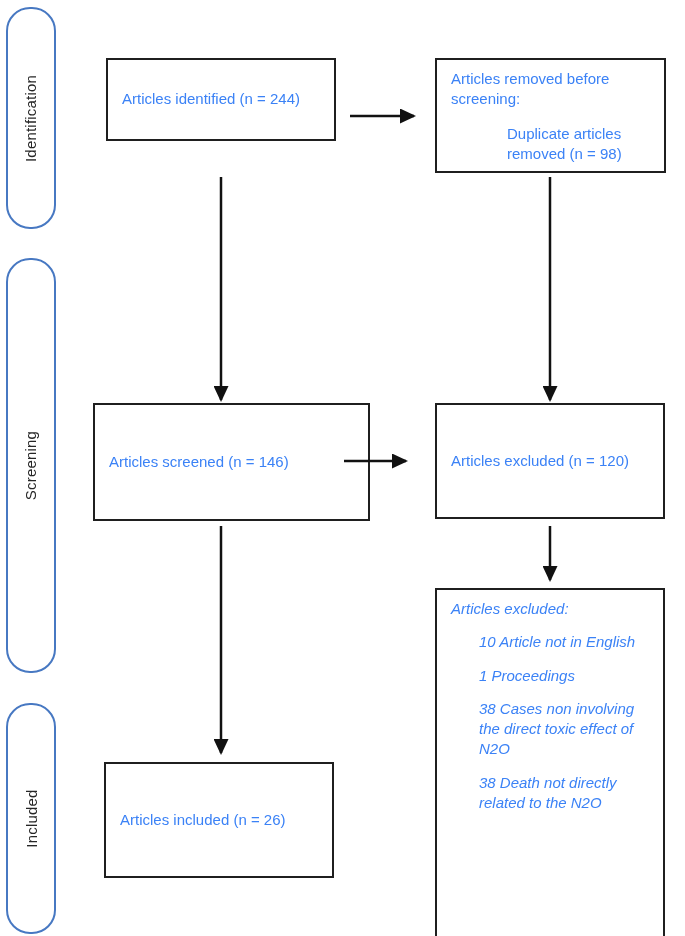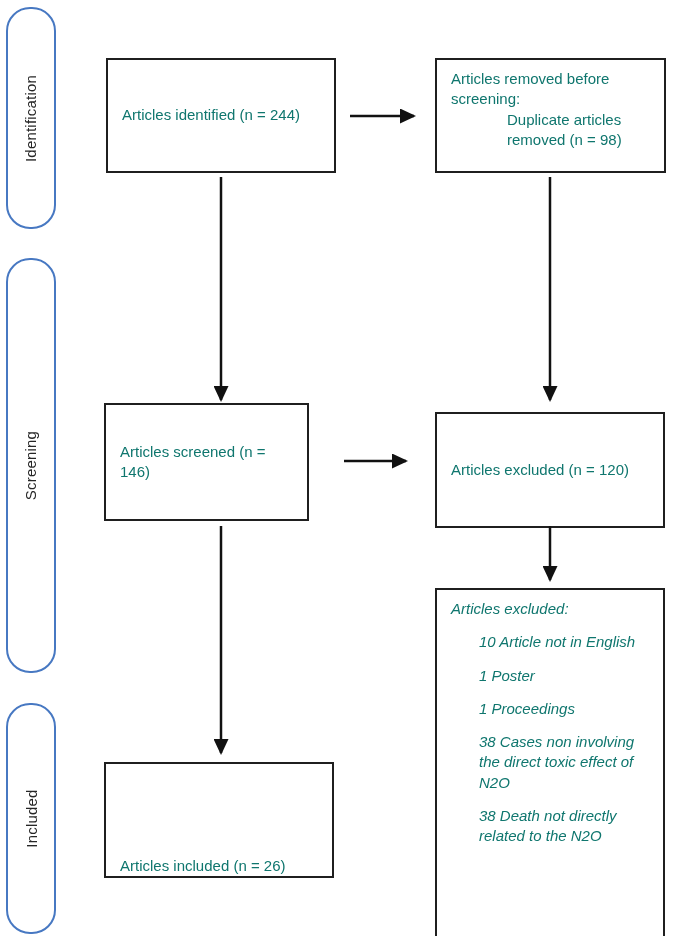--- a/index.html
+++ b/index.html
@@ -37,33 +37,34 @@
     letter-spacing: 0.2px;
   }
   
   .fbox {
     position: absolute;
     border: 2px solid #1f1f1f;
     background: #ffffff;
     box-sizing: border-box;
     font-size: 15px;
     line-height: 1.35;
-    color: #0f766e;
+    color: #3b82f6;
   }
   .fbox.center-left {
     display: flex;
     align-items: center;
     padding-left: 14px;
     padding-right: 8px;
   }
   .fbox.topalign {
     padding: 9px 12px 8px 14px;
   }
   .indent {
     margin-left: 56px;
+    margin-top: 14px;
   }
   .list-item {
     margin-left: 28px;
     margin-top: 13px;
   }
   .arrows {
     position: absolute;
     left: 0;
     top: 0;
     pointer-events: none;
@@ -77,47 +78,46 @@
   <div class="stage" style="top:7px; height:222px;">
     <span class="vtext">Identification</span>
   </div>
   <div class="stage" style="top:258px; height:415px;">
     <span class="vtext">Screening</span>
   </div>
   <div class="stage" style="top:703px; height:231px;">
     <span class="vtext">Included</span>
   </div>
 
-  <div class="fbox center-left" style="left:106px; top:58px; width:230px; height:115px;">
+  <div class="fbox center-left" style="left:106px; top:58px; width:230px; height:83px;">
     <span>Articles identified (n = 244)</span>
   </div>
 
   <div class="fbox topalign" style="left:435px; top:58px; width:231px; height:115px;">
     <div>Articles removed before screening:</div>
     <div class="indent">Duplicate articles removed (n = 98)</div>
   </div>
 
-  <div class="fbox center-left" style="left:104px; top:403px; width:205px; height:118px;">
+  <div class="fbox center-left" style="left:93px; top:403px; width:277px; height:118px;">
     <span>Articles screened (n = 146)</span>
   </div>
 
-  <div class="fbox center-left" style="left:435px; top:403px; width:230px; height:116px;margin-top:9px;">
+  <div class="fbox center-left" style="left:435px; top:403px; width:230px; height:116px;">
     <span>Articles excluded (n = 120)</span>
   </div>
 
   <div class="fbox topalign" style="left:435px; top:588px; width:230px; height:411px;font-style:italic;">
     <div>Articles excluded:</div>
     <div class="list-item">10 Article not in English</div>
-    <div class="list-item">1 Poster</div>
     <div class="list-item">1 Proceedings</div>
     <div class="list-item">38 Cases non involving the direct toxic effect of N2O</div>
     <div class="list-item">38 Death not directly related to the N2O</div>
   </div>
 
-  <div class="fbox center-left" style="left:104px; top:762px; width:230px; height:116px;align-items:flex-end;">
+  <div class="fbox center-left" style="left:104px; top:762px; width:230px; height:116px;">
     <span>Articles included (n = 26)</span>
   </div>
 
   <svg class="arrows" width="685" height="936" viewBox="0 0 685 936">
     <defs>
       <marker id="ah" markerUnits="userSpaceOnUse" markerWidth="18" markerHeight="15" refX="14" refY="7.5" orient="auto">
         <path d="M0,0 L16,7.5 L0,15 Z" fill="#111111"></path>
       </marker>
     </defs>
     <line x1="350" y1="116" x2="414" y2="116" stroke="#111111" stroke-width="2.5" marker-end="url(#ah)"></line>

